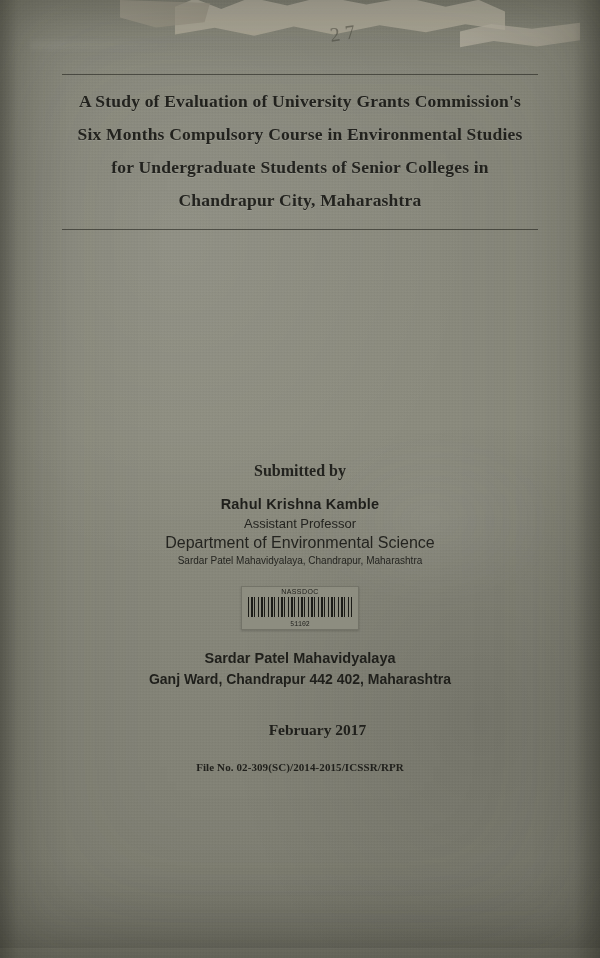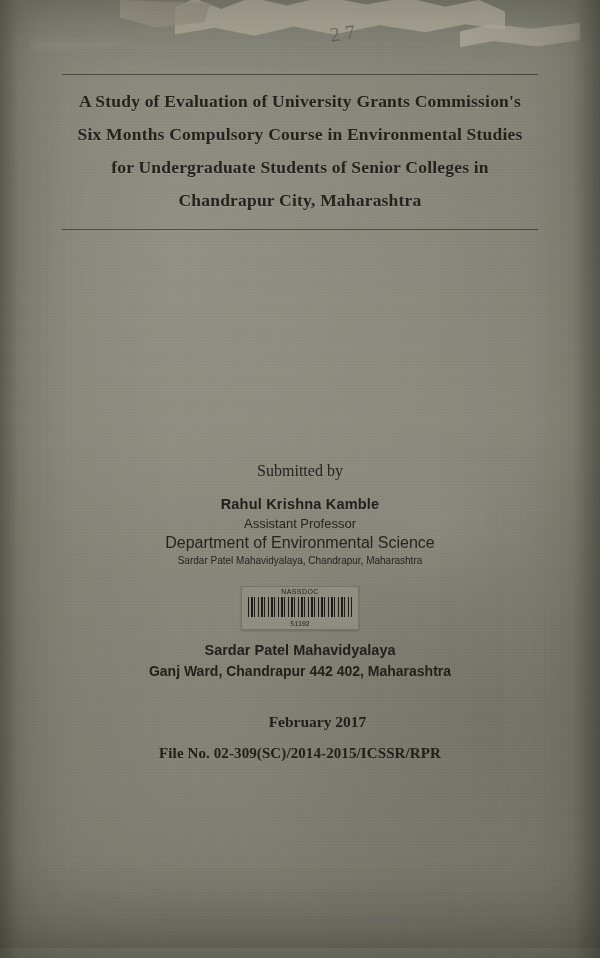--- a/index.html
+++ b/index.html
@@ -135,20 +135,21 @@
     font-size: 17px;
     font-family: "Liberation Serif", serif;
     color: #262622;
     letter-spacing: 0.2px;
   }
 
   .submitted-by {
     margin-top: 232px;
     font-size: 16px;
     color: #23231f;
+    font-weight: bold;
   }
 
   .author {
     margin-top: 16px;
     font-family: "Liberation Sans", sans-serif;
     font-weight: bold;
     font-size: 14.5px;
     color: #1f1f1b;
     letter-spacing: 0.2px;
   }
@@ -199,21 +200,21 @@
   }
   .stamp-num {
     position: absolute;
     bottom: 1px; left: 0; right: 0;
     font-family: "Liberation Mono", monospace;
     font-size: 6.5px;
     color: #1c1c18;
   }
 
   .publisher {
-    margin-top: 12px;
+    margin-top: 20px;
     font-family: "Liberation Sans", sans-serif;
     font-weight: bold;
     font-size: 14.5px;
     color: #1f1f1b;
   }
   .address {
     margin-top: 5px;
     font-family: "Liberation Sans", sans-serif;
     font-weight: bold;
     font-size: 14px;
@@ -222,24 +223,24 @@
 
   .date {
     margin-top: 34px;
     font-family: "Liberation Serif", serif;
     font-weight: bold;
     font-size: 15.5px;
     color: #20201c;
     padding-left: 35px;
   }
   .fileno {
-    margin-top: 14px;
-    font-family: "Liberation Serif", serif;
-    font-weight: bold;
-    font-size: 15px;
+    margin-top: 22px;
+    font-family: "Liberation Serif", serif;
+    font-weight: bold;
+    font-size: 11px;
     color: #20201c;
     letter-spacing: 0.1px;
   }
 
   .handwriting {
     position: absolute;
     top: 22px;
     left: 330px;
     font-family: "Liberation Serif", serif;
     font-size: 20px;

